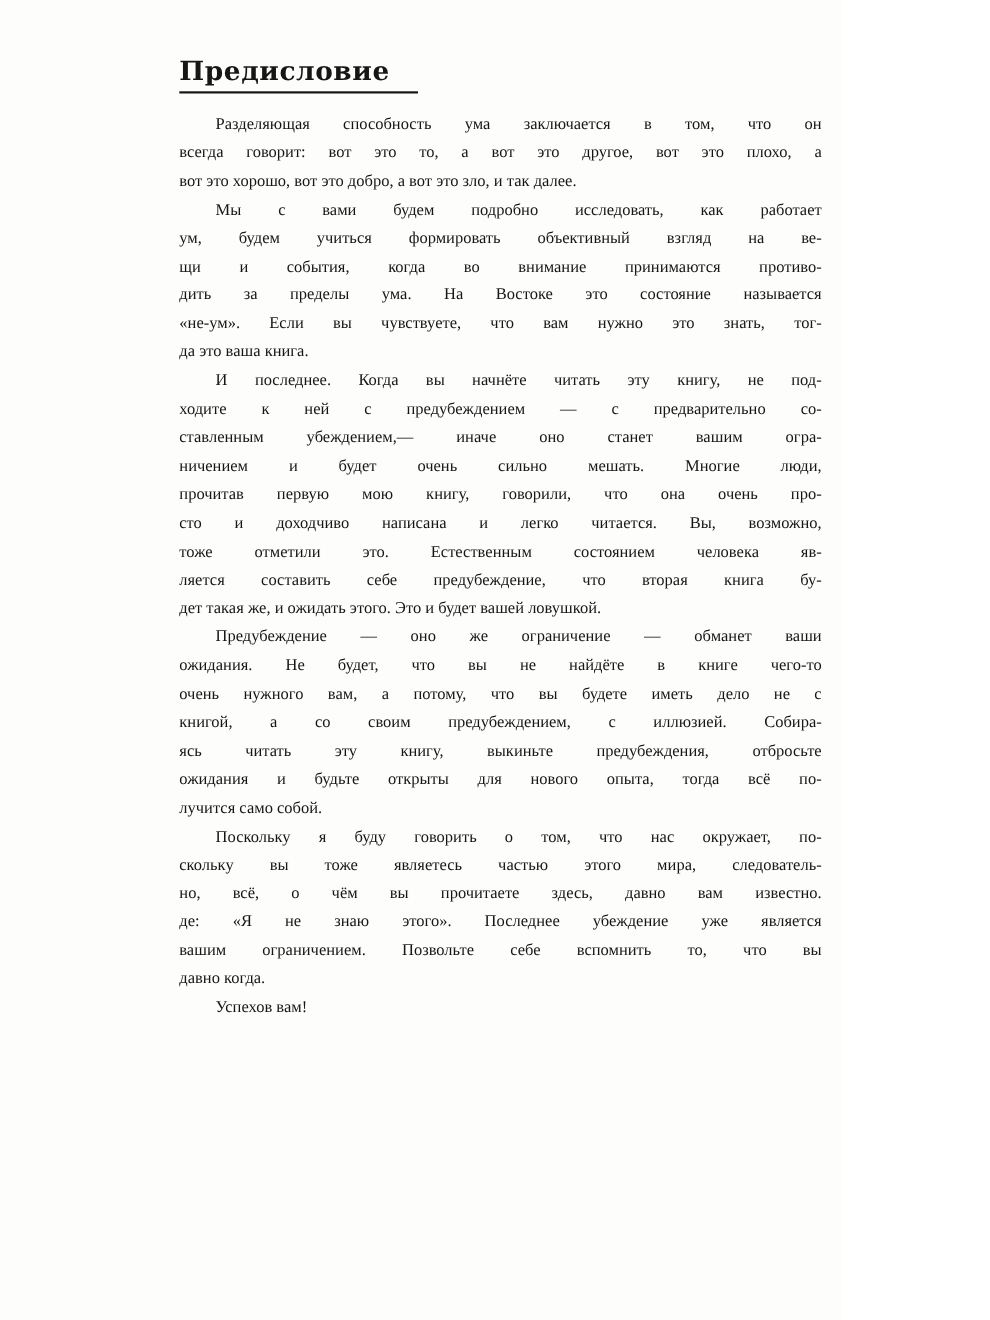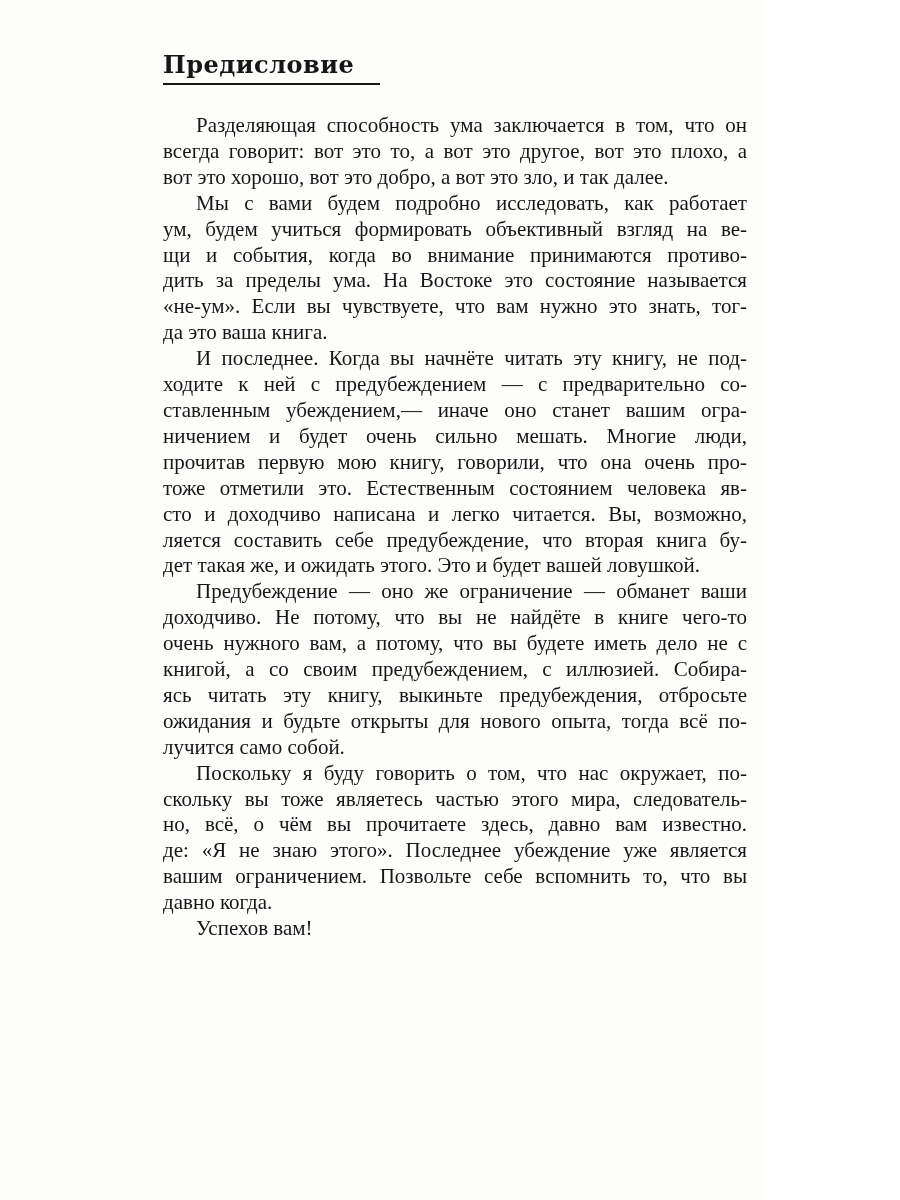--- a/index.html
+++ b/index.html
@@ -28,22 +28,22 @@
     letter-spacing: 0.5px;
     line-height: 30px;
   }
   .heading-inner {
     display: inline-block;
     padding-right: 26px;
     padding-bottom: 3px;
     border-bottom: 2px solid #1a1a1a;
   }
   .paragraphs {
-    margin-top: 28px;
-    font-size: 21px;
+    margin-top: 16px;
+    font-size: 15px;
     line-height: 25.9px;
   }
   .paragraph {
     margin: 0;
   }
   .line {
     text-align: justify;
     text-align-last: justify;
     text-justify: inter-word;
     white-space: normal;
@@ -75,28 +75,28 @@
           <div class="line">дить за пределы ума. На Востоке это состояние называется</div>
           <div class="line">«не-ум». Если вы чувствуете, что вам нужно это знать, тог-</div>
           <div class="line last">да это ваша книга.</div>
         </div>
         <div class="paragraph">
           <div class="line first">И последнее. Когда вы начнёте читать эту книгу, не под-</div>
           <div class="line">ходите к ней с предубеждением — с предварительно со-</div>
           <div class="line">ставленным убеждением,— иначе оно станет вашим огра-</div>
           <div class="line">ничением и будет очень сильно мешать. Многие люди,</div>
           <div class="line">прочитав первую мою книгу, говорили, что она очень про-</div>
+          <div class="line">сто и доходчиво написана и легко читается. Вы, возможно,</div>
           <div class="line">тоже отметили это. Естественным состоянием человека яв-</div>
-          <div class="line">сто и доходчиво написана и легко читается. Вы, возможно,</div>
           <div class="line">ляется составить себе предубеждение, что вторая книга бу-</div>
           <div class="line last">дет такая же, и ожидать этого. Это и будет вашей ловушкой.</div>
         </div>
         <div class="paragraph">
           <div class="line first">Предубеждение — оно же ограничение — обманет ваши</div>
-          <div class="line">доходчиво. Не потому, что вы не найдёте в книге чего-то</div>
+          <div class="line">ожидания. Не будет, что вы не найдёте в книге чего-то</div>
           <div class="line">очень нужного вам, а потому, что вы будете иметь дело не с</div>
           <div class="line">книгой, а со своим предубеждением, с иллюзией. Собира-</div>
           <div class="line">ясь читать эту книгу, выкиньте предубеждения, отбросьте</div>
           <div class="line">ожидания и будьте открыты для нового опыта, тогда всё по-</div>
           <div class="line last">лучится само собой.</div>
         </div>
         <div class="paragraph">
           <div class="line first">Поскольку я буду говорить о том, что нас окружает, по-</div>
           <div class="line">скольку вы тоже являетесь частью этого мира, следователь-</div>
           <div class="line">но, всё, о чём вы прочитаете здесь, давно вам известно.</div>

